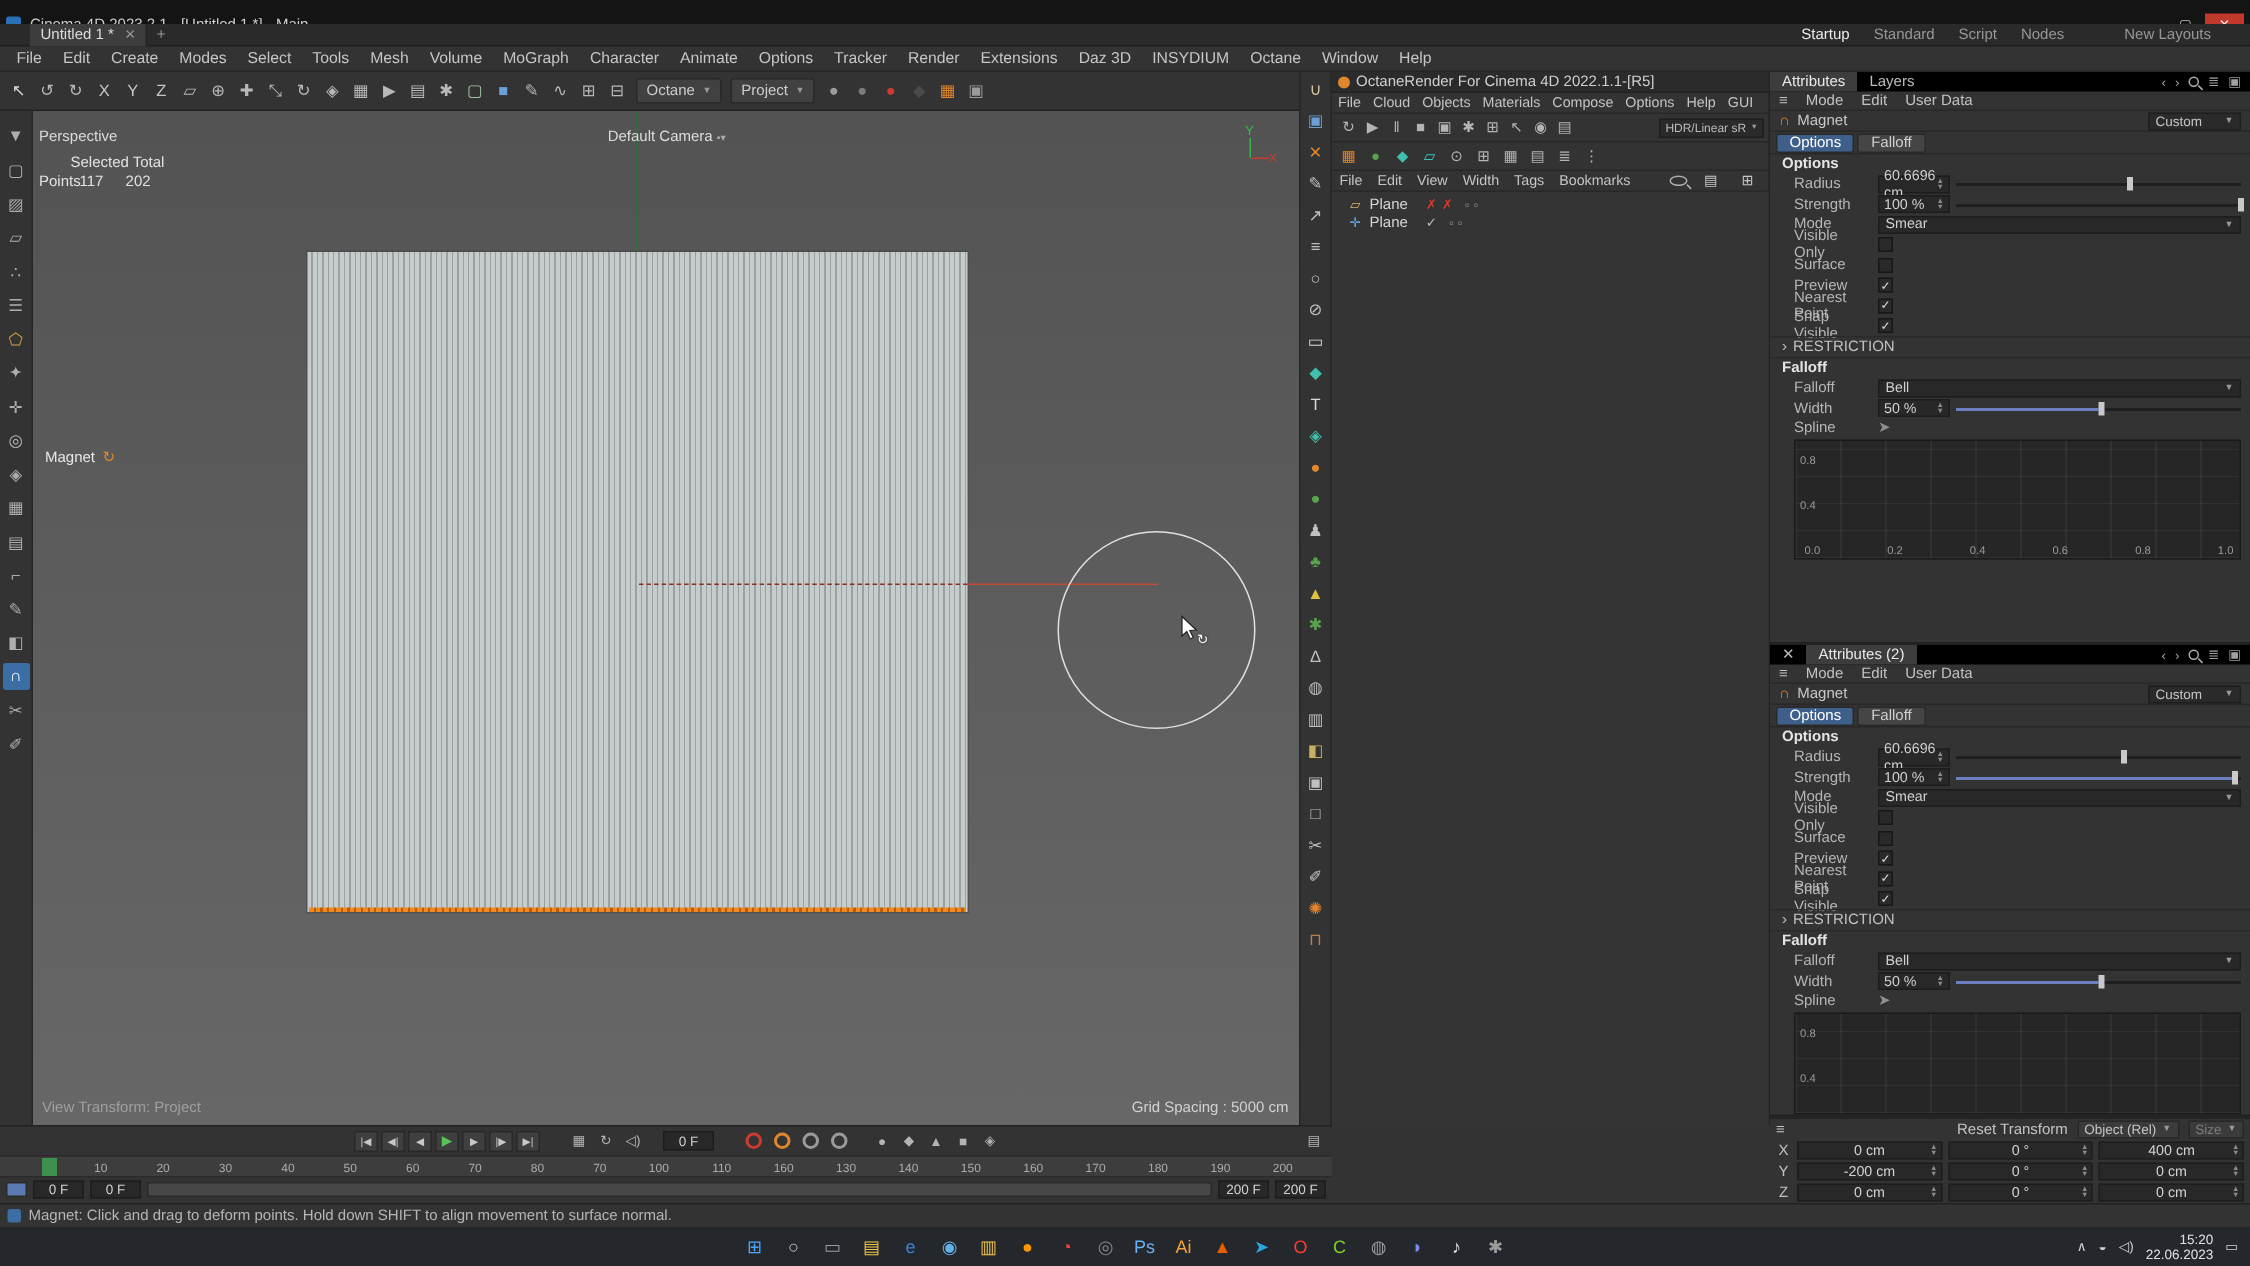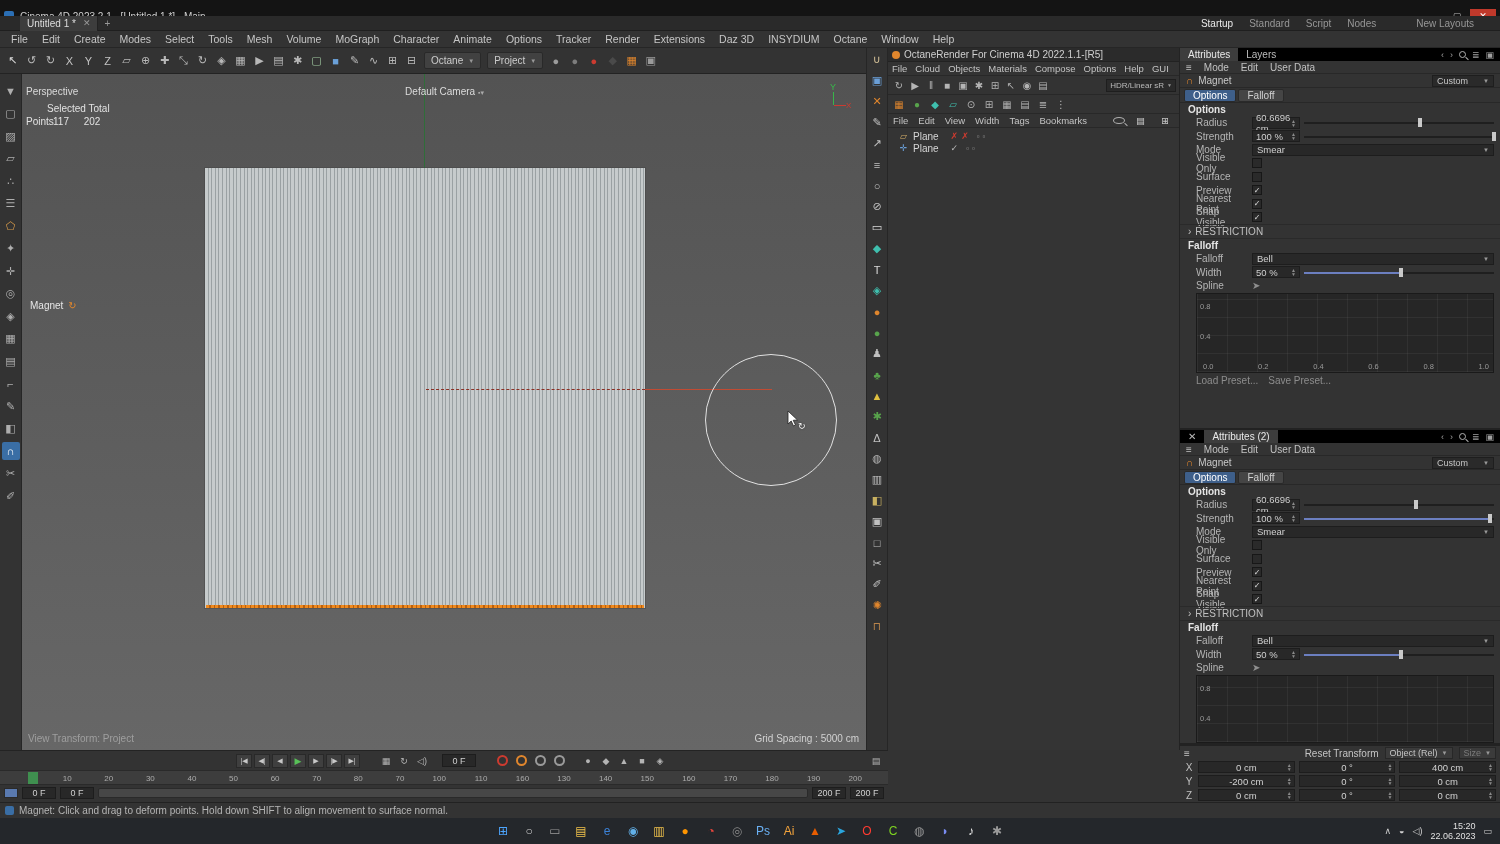--- a/index.html
+++ b/index.html
@@ -555,24 +555,20 @@
       <span class="y2">0.4</span>
       <span class="xticks">
 
       <span>0.0</span>
           <span>0.2</span>
           <span>0.4</span>
           <span>0.6</span>
           <span>0.8</span>
           <span>1.0</span>
         </span>
-    </div>
-    <div class="preset-row">
-      <span>Load Preset...</span>
-      <span>Save Preset...</span>
     </div>
   </div>
 
   <div class="attr-panel" id="attr2">
     <div class="ap-tabs">
       <span class="ap-tab">✕</span>
       <span class="ap-tab active">Attributes (2)</span>
       <span class="ap-hdr-icons">
         <span>‹</span>
         <span>›</span>

